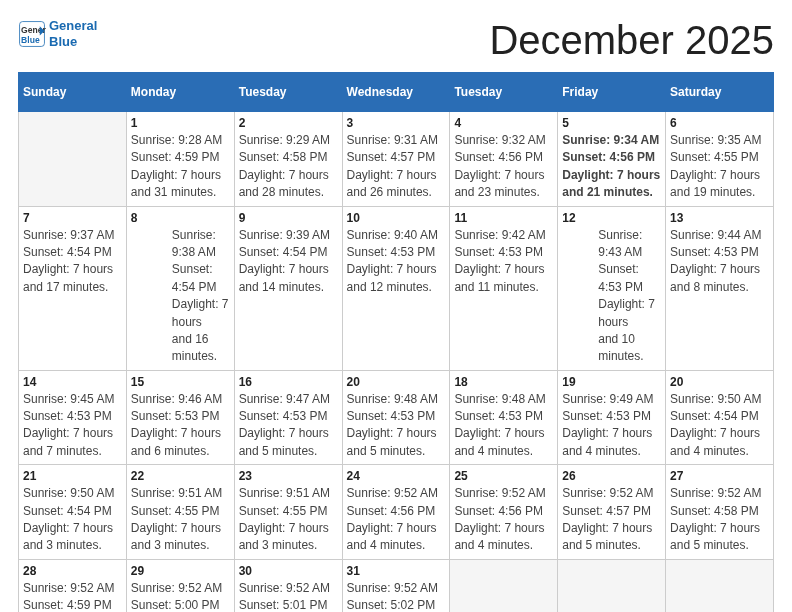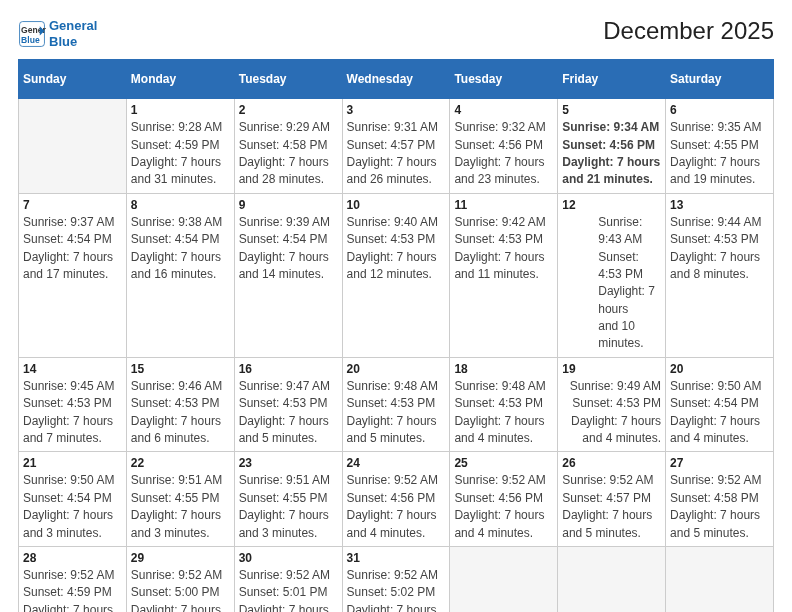--- a/index.html
+++ b/index.html
@@ -38,21 +38,21 @@
     }
     .logo-icon {
       width: 28px;
       height: 28px;
       margin-right: 3px;
     }
     .title-block {
       text-align: right;
     }
     .month-title {
-      font-size: 24px;
+      font-size: 40px;
       font-weight: normal;
       color: #222;
       line-height: 1.1;
     }
     .location-title {
       font-size: 15px;
       color: #444;
       margin-top: 2px;
     }
     table {
@@ -177,21 +177,21 @@
         <tr>
           <td>
             <div class="day-num">7</div>
             <div class="day-info" style="white-space: pre-line;">Sunrise: 9:37 AM
 Sunset: 4:54 PM
 Daylight: 7 hours
 and 17 minutes.</div>
           </td>
           <td>
             <div class="day-num">8</div>
-            <div class="day-info" style="white-space: pre-line;">Sunrise: 9:38 AM
+            <div class="day-info" style="white-space: pre-line; margin-left: 41px;">Sunrise: 9:38 AM
 Sunset: 4:54 PM
 Daylight: 7 hours
 and 16 minutes.</div>
           </td>
           <td>
             <div class="day-num">9</div>
             <div class="day-info" style="white-space: pre-line;">Sunrise: 9:39 AM
 Sunset: 4:54 PM
 Daylight: 7 hours
 and 14 minutes.</div>
@@ -229,21 +229,21 @@
           <td>
             <div class="day-num">14</div>
             <div class="day-info" style="white-space: pre-line;">Sunrise: 9:45 AM
 Sunset: 4:53 PM
 Daylight: 7 hours
 and 7 minutes.</div>
           </td>
           <td>
             <div class="day-num">15</div>
             <div class="day-info" style="white-space: pre-line;">Sunrise: 9:46 AM
-Sunset: 4:53 PM
+Sunset: 5:53 PM
 Daylight: 7 hours
 and 6 minutes.</div>
           </td>
           <td>
             <div class="day-num">16</div>
             <div class="day-info" style="white-space: pre-line;">Sunrise: 9:47 AM
 Sunset: 4:53 PM
 Daylight: 7 hours
 and 5 minutes.</div>
           </td>
@@ -256,21 +256,21 @@
           </td>
           <td>
             <div class="day-num">18</div>
             <div class="day-info" style="white-space: pre-line;">Sunrise: 9:48 AM
 Sunset: 4:53 PM
 Daylight: 7 hours
 and 4 minutes.</div>
           </td>
           <td>
             <div class="day-num">19</div>
-            <div class="day-info" style="white-space: pre-line; text-align: right;">Sunrise: 9:49 AM
+            <div class="day-info" style="white-space: pre-line;">Sunrise: 9:49 AM
 Sunset: 4:53 PM
 Daylight: 7 hours
 and 4 minutes.</div>
           </td>
           <td>
             <div class="day-num">20</div>
             <div class="day-info" style="white-space: pre-line;">Sunrise: 9:50 AM
 Sunset: 4:54 PM
 Daylight: 7 hours
 and 4 minutes.</div>

